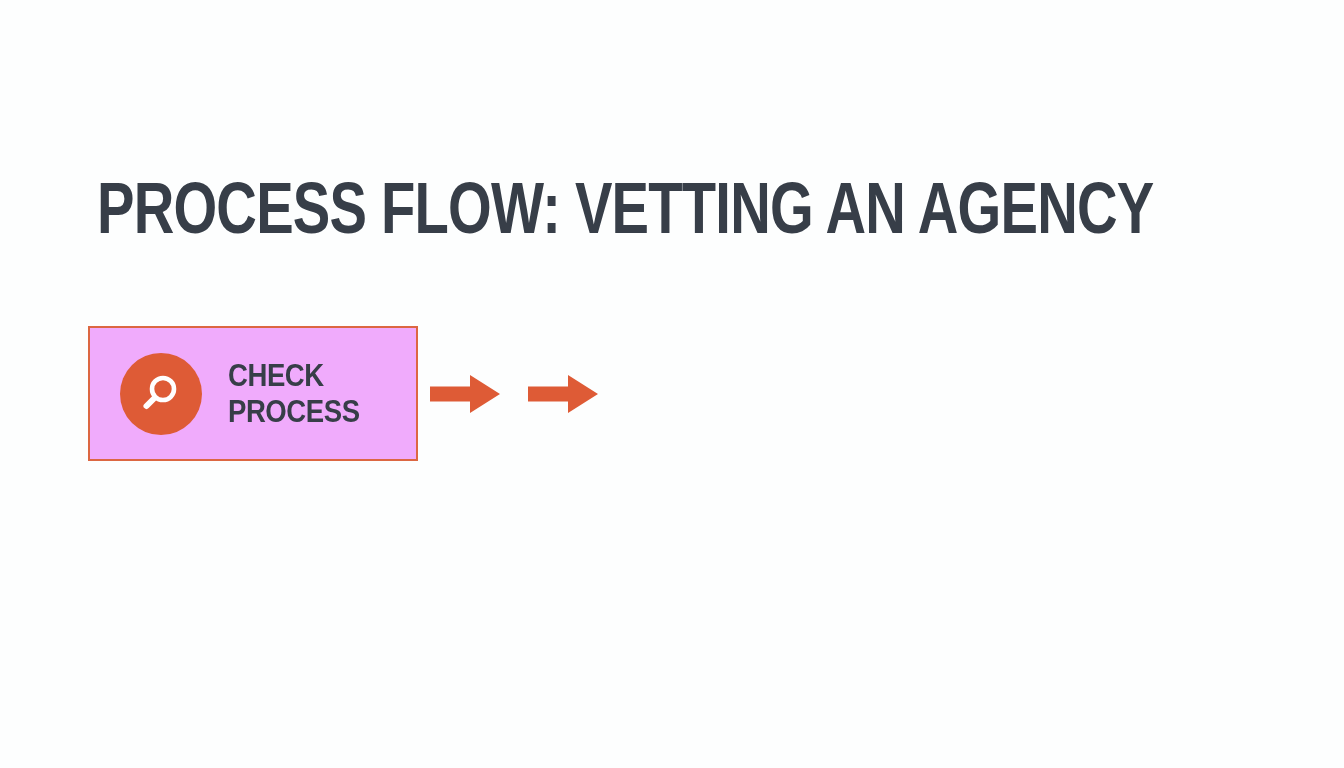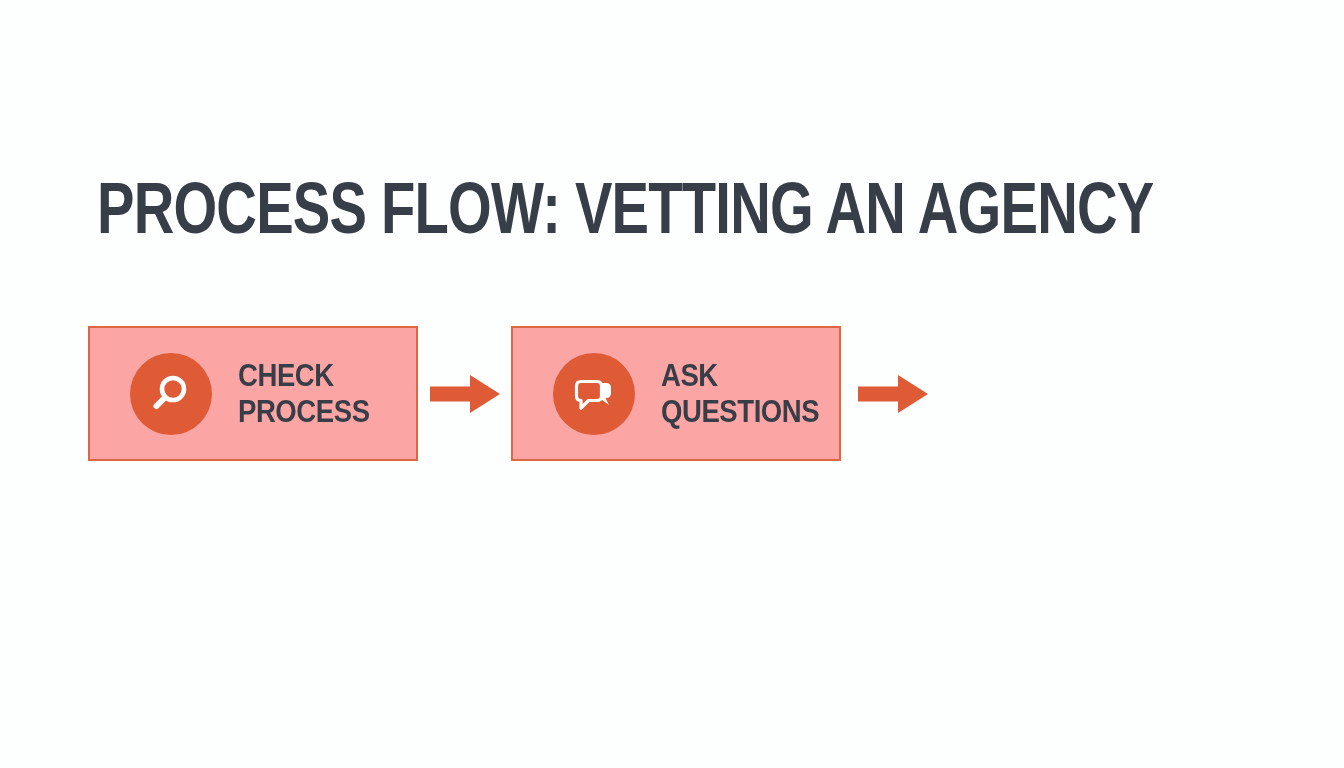--- a/index.html
+++ b/index.html
@@ -29,24 +29,24 @@
   .flow {
     position: absolute;
     left: 88px; top: 326px;
     display: flex;
     align-items: center;
   }
   .step {
     width: 330px;
     height: 135px;
     border: 2px solid #dc6742;
-    background: #fca5a5;
+    background: #f0abfc;
     display: flex;
     align-items: center;
-    padding-left: 40px;
+    padding-left: 30px;
   }
   .icon-circle {
     flex: 0 0 auto;
     width: 82px; height: 82px;
     border-radius: 50%;
     background: #de5b36;
     display: flex;
     align-items: center;
     justify-content: center;
   }
@@ -90,32 +90,20 @@
       <div class="step-label">CHECK
 PROCESS</div>
     </div>
 
     <div class="arrow-wrap gap-1">
       <svg width="70" height="46" viewBox="0 0 70 46" aria-hidden="true">
         <path d="M0 15.5 H40 V4 L70 23 L40 42 V30.5 H0 Z" fill="#de5b36"></path>
       </svg>
     </div>
 
-    <div class="step">
-      <div class="icon-circle">
-        <svg width="48" height="48" viewBox="0 0 48 48" aria-hidden="true">
-
-          <path d="M29 13 h7 q5 0 5 5 v5 q0 5 -5 5 h-0.5 l3.5 7 -9.5 -7 h-0.5 q-2.5 0 -2.5 -2.5 Z" fill="#ffffff"></path>
-
-          <path d="M12 11.5 h15 q4.5 0 4.5 4.5 v10 q0 4.5 -4.5 4.5 h-8.5 l-7.5 7.5 v-7.5 q-4.5 0 -4.5 -4.5 v-10 q0 -4.5 4.5 -4.5 Z" fill="#de5b36" stroke="#ffffff" stroke-width="3.2" stroke-linejoin="round"></path>
-        </svg>
-      </div>
-      <div class="step-label">ASK
-QUESTIONS</div>
-    </div>
 
     <div class="arrow-wrap gap-2">
       <svg width="70" height="46" viewBox="0 0 70 46" aria-hidden="true">
         <path d="M0 15.5 H40 V4 L70 23 L40 42 V30.5 H0 Z" fill="#de5b36"></path>
       </svg>
     </div>
 
 
   </div>
 </div>

